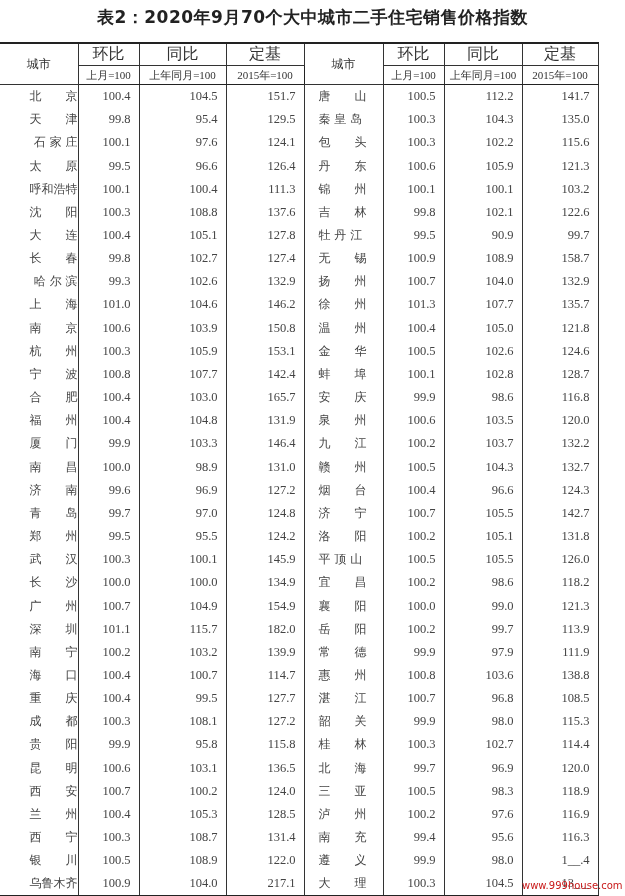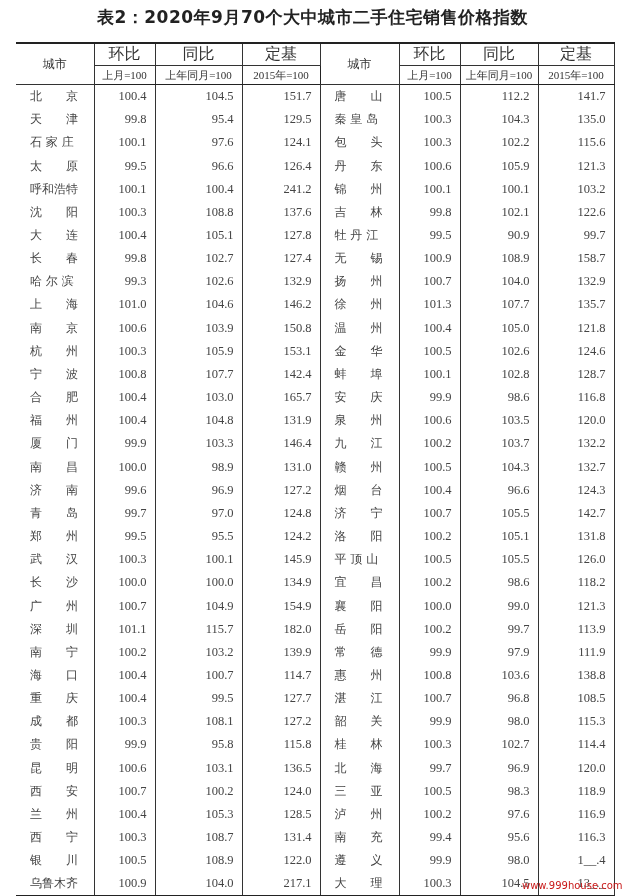--- a/index.html
+++ b/index.html
@@ -1,30 +1,30 @@
 <!DOCTYPE html>
 <html><head>
 <meta charset="utf-8">
 <style>
   html,body{margin:0;padding:0;background:#fff;}
   body{width:625px;height:896px;position:relative;overflow:hidden;font-family:"DejaVu Serif","Liberation Serif",serif;color:#333;}
   .title{position:absolute;top:6px;left:0;width:625px;text-align:center;font-size:17px;font-weight:bold;font-family:"DejaVu Sans","Liberation Sans",sans-serif;color:#222;letter-spacing:0.5px;}
-  table{position:absolute;top:42px;left:16px;border-collapse:collapse;table-layout:fixed;width:598px;}
+  table{position:absolute;top:42px;left:0;border-collapse:collapse;table-layout:fixed;width:598px;}
   col.c-city{width:78px;} col.c-hb{width:61px;} col.c-tb{width:87px;} col.c-dj{width:78px;}
   col.c-city2{width:79px;} col.c-hb2{width:61px;} col.c-tb2{width:78px;} col.c-dj2{width:76px;}
   thead tr:first-child th{border-top:2.5px solid #222;}
   th{font-weight:normal;font-size:16px;font-family:"DejaVu Sans","Liberation Sans",sans-serif;color:#333;height:18px;padding:0;border:1px solid #333;text-align:center;}
   th.sub{font-family:"Liberation Serif","DejaVu Serif",serif;font-size:11px;text-align:center;}
   thead tr:last-child th{border-bottom:1.5px solid #222;}
   th.city{font-size:12px;}
   td{height:23.17px;padding:0;font-size:12px;color:#444;border-left:1px solid #333;border-right:1px solid #333;}
   td.name{font-family:"DejaVu Sans","Liberation Sans",sans-serif;font-size:12px;padding-left:14px;letter-spacing:0;}
   td.num{text-align:right;padding-right:8px;font-family:"Liberation Serif","DejaVu Serif",serif;font-size:12.5px;}
   td.num.dj{padding-right:8px;}
-  td.first{border-left:none;}
+  td.first{border-left:none;text-align:right;}
   th.first{border-left:none;}
   td.sep, th.sep{border-left:1.5px solid #222;}
   tbody tr:last-child td{border-bottom:2.5px solid #222;}
   .watermark{position:absolute;left:520px;top:850px;width:105px;height:46px;}
   .wm-text{position:absolute;left:2px;top:0;font-family:"DejaVu Sans","Liberation Sans",sans-serif;font-weight:bold;font-size:26px;color:#d21a1a;letter-spacing:1px;line-height:30px;}
   .wm-url{position:absolute;left:2px;top:30px;font-family:"DejaVu Sans","Liberation Sans",sans-serif;font-size:10px;color:#c81818;}
 </style>
 </head>
 <body>
 
@@ -99,21 +99,21 @@
         <td class="num dj">126.4</td>
         <td class="name sep">丹　　东</td>
         <td class="num">100.6</td>
         <td class="num">105.9</td>
         <td class="num dj">121.3</td>
       </tr>
       <tr>
         <td class="name first">呼和浩特</td>
         <td class="num">100.1</td>
         <td class="num">100.4</td>
-        <td class="num dj">241.2</td>
+        <td class="num dj">111.3</td>
         <td class="name sep">锦　　州</td>
         <td class="num">100.1</td>
         <td class="num">100.1</td>
         <td class="num dj">103.2</td>
       </tr>
       <tr>
         <td class="name first">沈　　阳</td>
         <td class="num">100.3</td>
         <td class="num">108.8</td>
         <td class="num dj">137.6</td>

